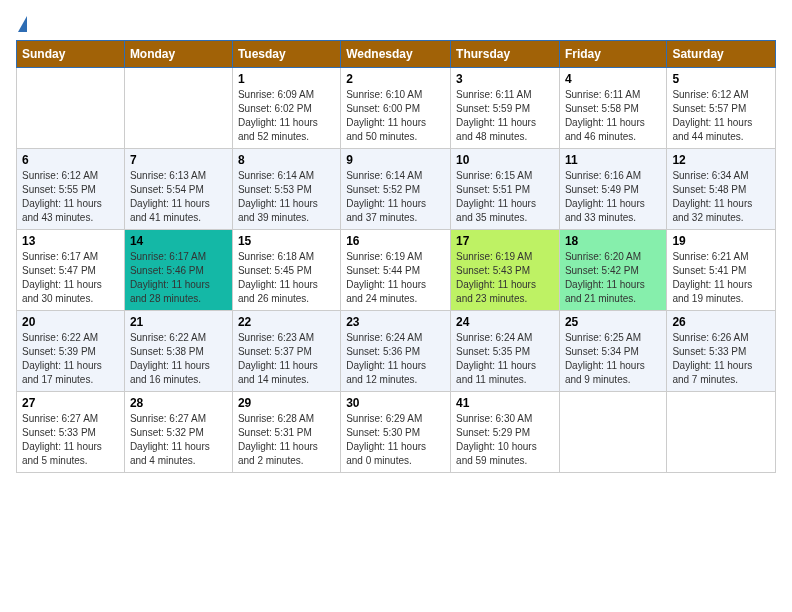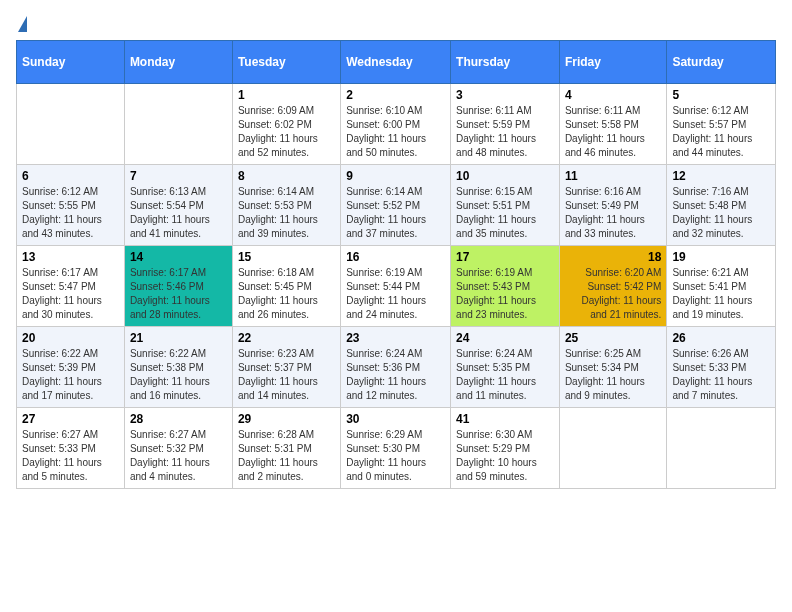--- a/index.html
+++ b/index.html
@@ -45,25 +45,25 @@
     .location-title {
       font-size: 16px;
       color: #555;
     }
     table {
       width: 100%;
       border-collapse: collapse;
       font-size: 11px;
     }
     thead tr th {
-      background-color: #3b82f6;
+      background-color: #a16207;
       color: #fff;
       font-weight: bold;
       text-align: left;
-      padding: 14px 5px;
+      padding: 6px 5px;
       font-size: 12px;
       border: 1px solid #2e6db4;
       margin-left: 48px;
     }
     tbody tr td {
       border: 1px solid #ccc;
       vertical-align: top;
       padding: 4px 5px;
       width: 113px;
       min-height: 80px;
@@ -186,21 +186,21 @@
 Daylight: 11 hours and 35 minutes.</div>
         </td>
         <td style="background: rgb(240, 244, 251);">
           <span class="day-num">11</span>
           <div class="day-detail">Sunrise: 6:16 AM
 Sunset: 5:49 PM
 Daylight: 11 hours and 33 minutes.</div>
         </td>
         <td style="background: rgb(240, 244, 251);">
           <span class="day-num">12</span>
-          <div class="day-detail">Sunrise: 7:16 AM
+          <div class="day-detail">Sunrise: 6:34 AM
 Sunset: 5:48 PM
 Daylight: 11 hours and 32 minutes.</div>
         </td>
       </tr>
       <tr>
         <td style="background: rgb(255, 255, 255);">
           <span class="day-num">13</span>
           <div class="day-detail">Sunrise: 6:17 AM
 Sunset: 5:47 PM
 Daylight: 11 hours and 30 minutes.</div>
@@ -222,21 +222,21 @@
           <div class="day-detail">Sunrise: 6:19 AM
 Sunset: 5:44 PM
 Daylight: 11 hours and 24 minutes.</div>
         </td>
         <td style="background: #bef264;">
           <span class="day-num">17</span>
           <div class="day-detail">Sunrise: 6:19 AM
 Sunset: 5:43 PM
 Daylight: 11 hours and 23 minutes.</div>
         </td>
-        <td style="background: #eab308; text-align: right;">
+        <td style="background: #86efac;">
           <span class="day-num">18</span>
           <div class="day-detail">Sunrise: 6:20 AM
 Sunset: 5:42 PM
 Daylight: 11 hours and 21 minutes.</div>
         </td>
         <td style="background: rgb(255, 255, 255);">
           <span class="day-num">19</span>
           <div class="day-detail">Sunrise: 6:21 AM
 Sunset: 5:41 PM
 Daylight: 11 hours and 19 minutes.</div>

